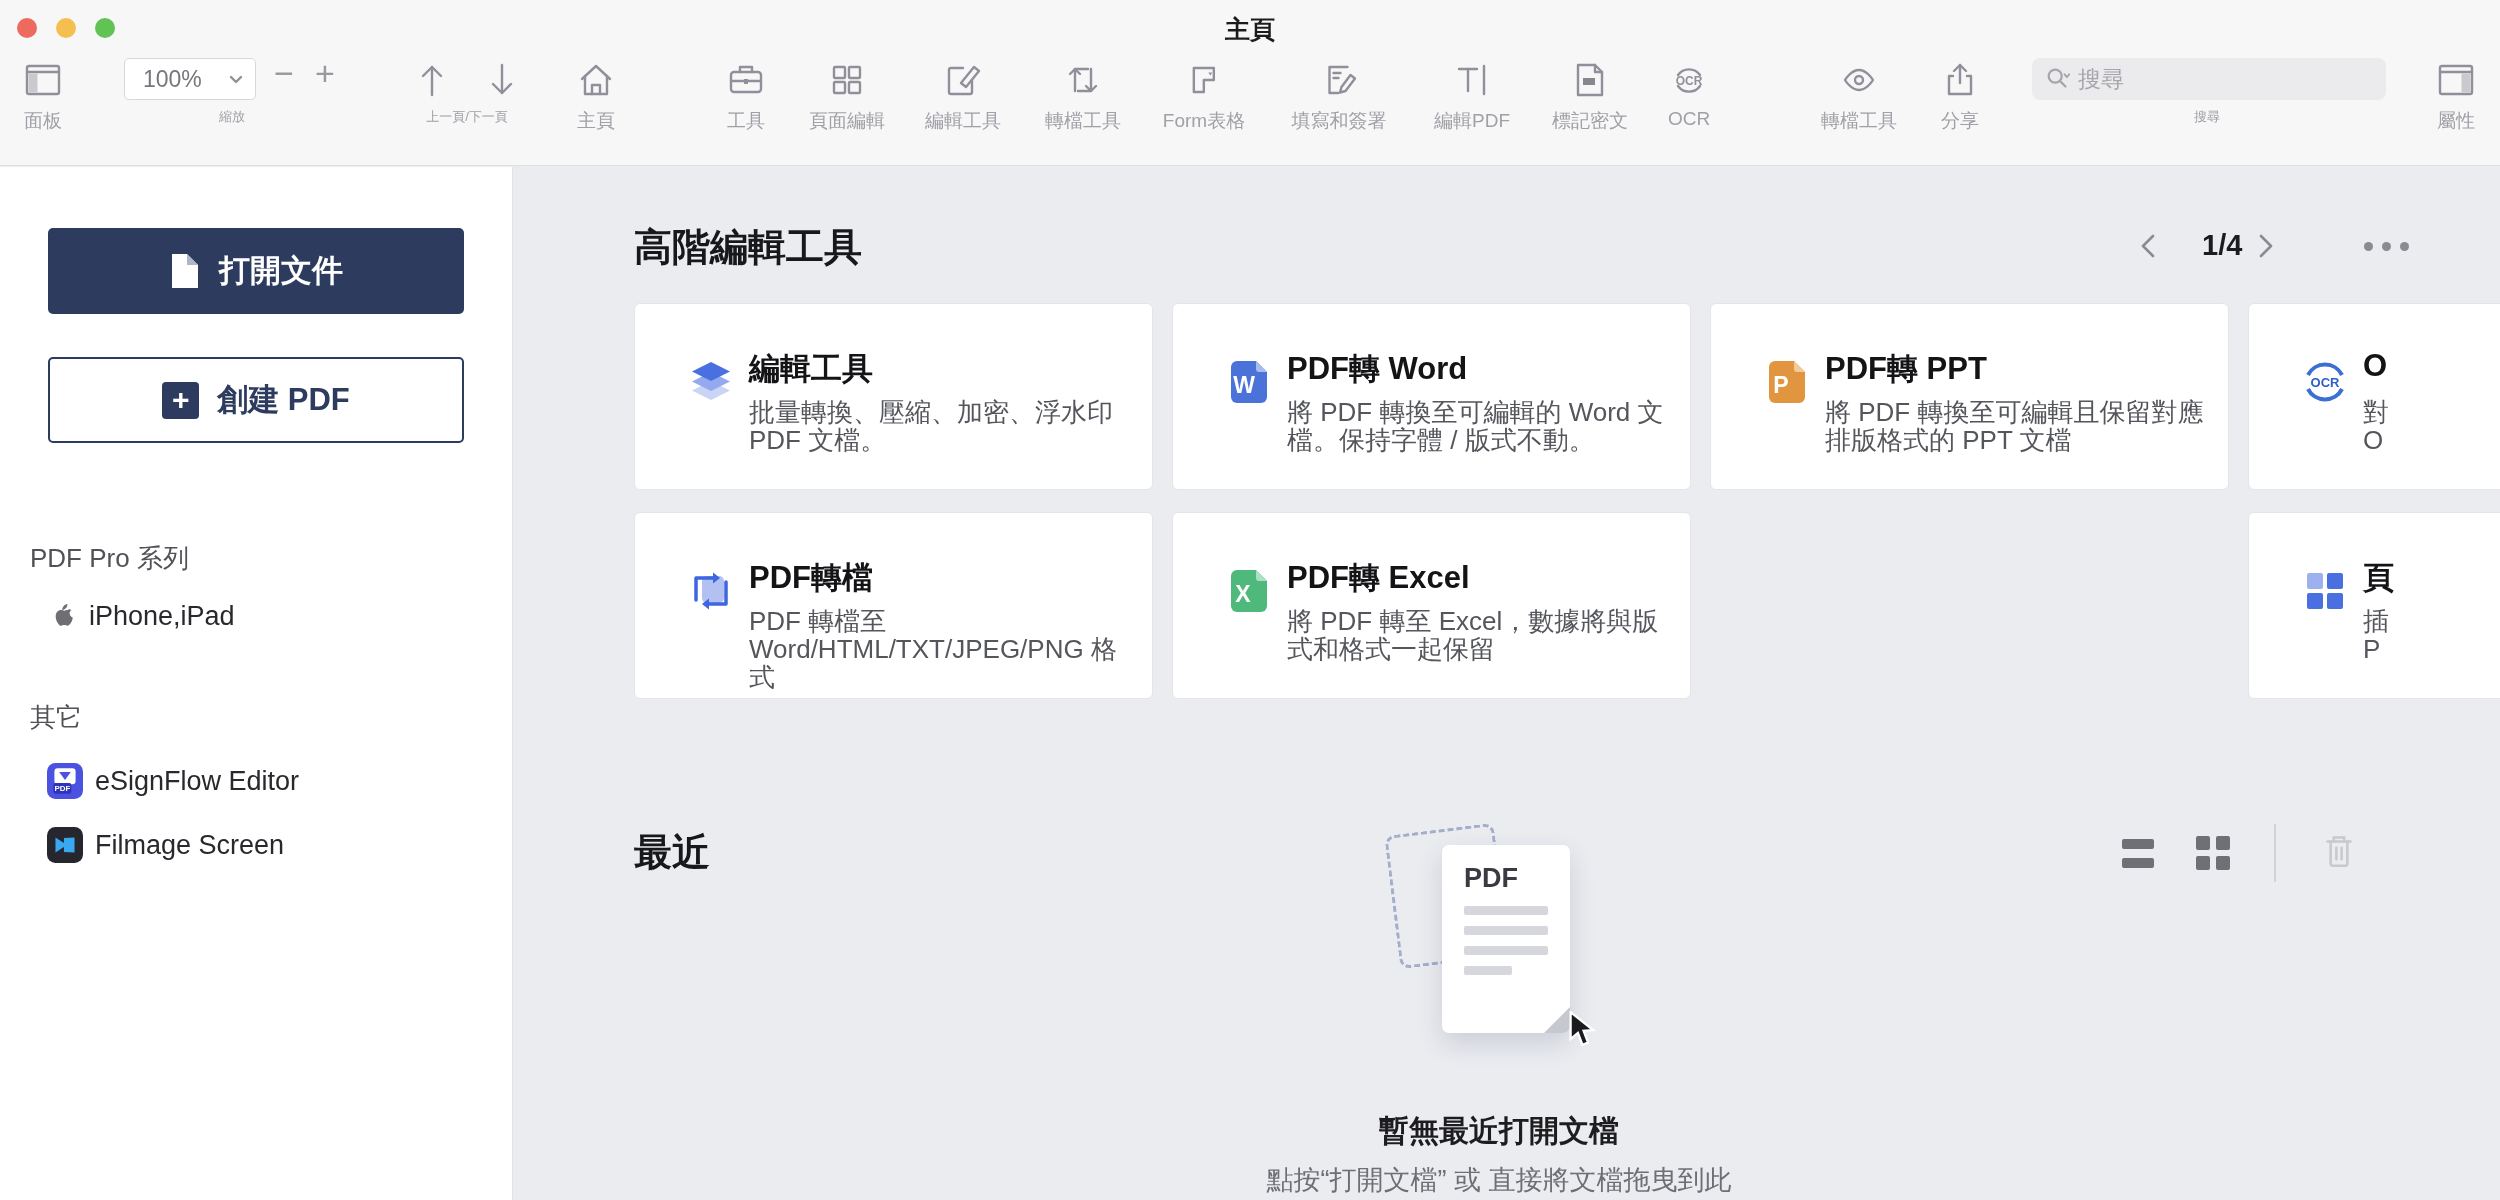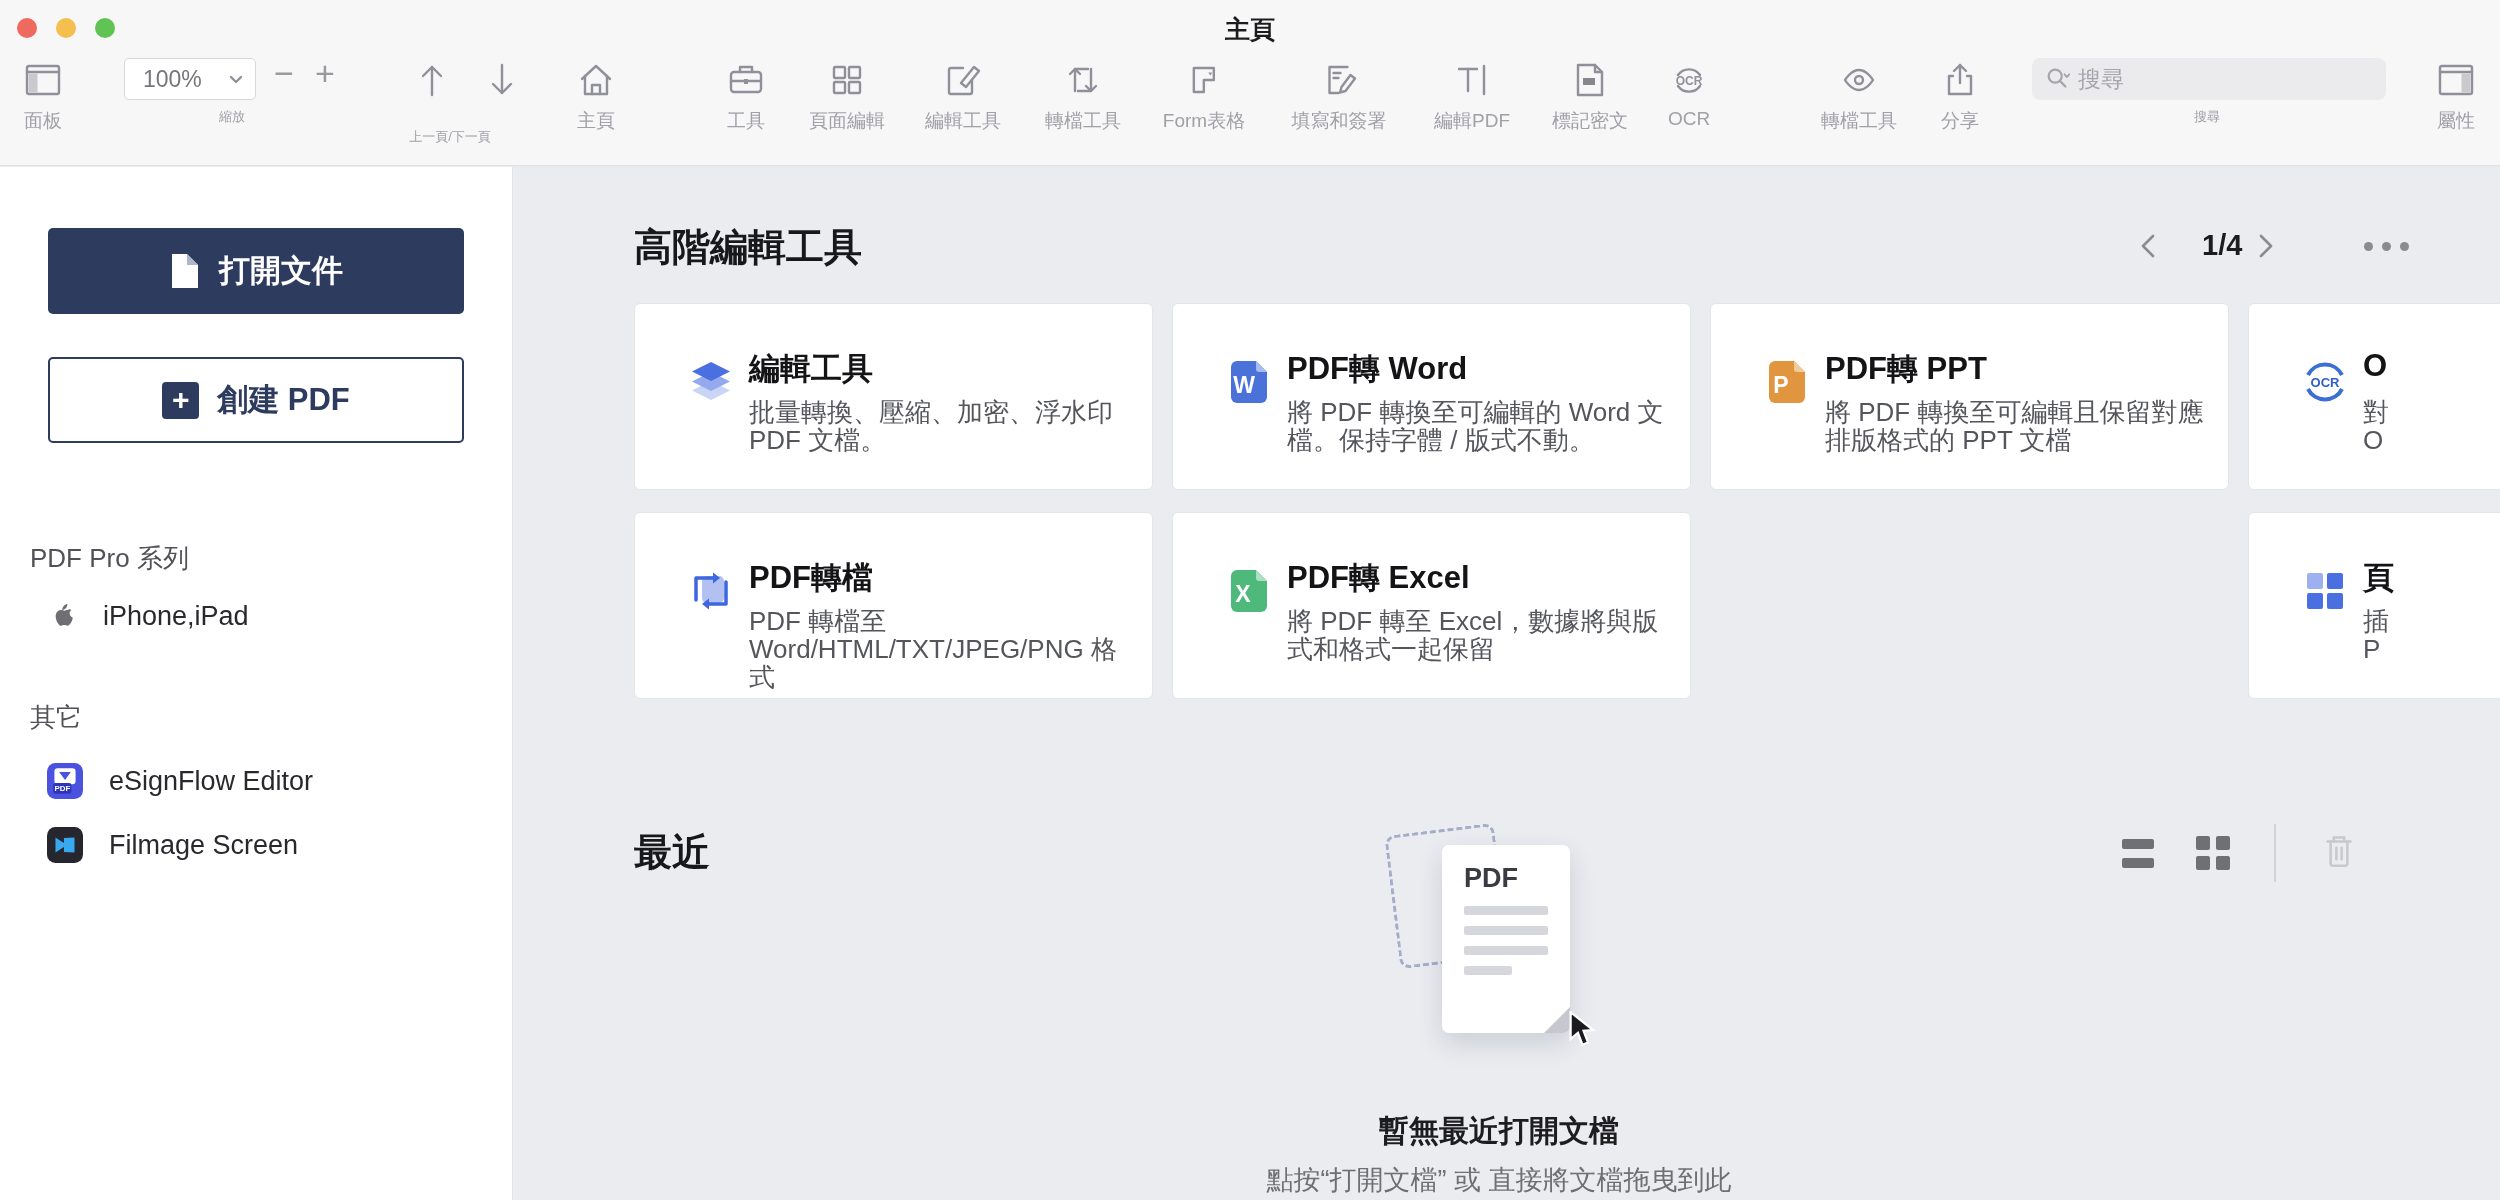--- a/index.html
+++ b/index.html
@@ -25,21 +25,21 @@
   .search-field input::placeholder { color:#a5a5ab; }
 
   
   .sidebar { position:absolute; top:167px; left:0; width:513px; bottom:0; background:#ffffff; border-right:1px solid #e3e3e6; z-index:4; }
   .btn-open { position:absolute; left:48px; top:61px; width:416px; height:86px; background:#2d3b5e; border-radius:5px; display:flex; align-items:center; justify-content:center; gap:18px; cursor:pointer; }
   .btn-open span { color:#fff; font-size:31px; font-weight:600; }
   .btn-create { position:absolute; left:48px; top:190px; width:416px; height:86px; background:#fff; border:2px solid #2d3b5e; border-radius:5px; display:flex; align-items:center; justify-content:center; gap:18px; cursor:pointer; }
   .btn-create .plusbox { width:37px; height:37px; background:#2d3b5e; border-radius:4px; color:#fff; font-size:30px; font-weight:600; display:flex; align-items:center; justify-content:center; line-height:1; }
   .btn-create span.lbl { color:#2d3b5e; font-size:31px; font-weight:600; }
   .side-sec { position:absolute; left:30px; font-size:26px; color:#515157; }
-  .side-item { position:absolute; left:47px; display:flex; align-items:center; gap:26px; cursor:pointer; }
+  .side-item { position:absolute; left:47px; display:flex; align-items:center; gap:12px; cursor:pointer; }
   .side-item .s-label { font-size:27px; color:#28282d; }
 
   
   .main { position:absolute; top:167px; left:514px; right:0; bottom:0; background:#ebecf0; overflow:hidden; }
   .h1 { position:absolute; left:120px; font-size:38px; font-weight:700; color:#17181b; }
   .pager { position:absolute; top:58px; display:flex; align-items:center; }
   .pg-chip { cursor:pointer; display:flex; align-items:center; justify-content:center; }
   .pg-num { font-size:29px; font-weight:600; color:#1c1c1e; margin:0 26px; }
   .dots { display:flex; gap:9px; margin-left:52px; cursor:pointer; }
   .dots i { width:9px; height:9px; border-radius:50%; background:#8a8a90; }
@@ -108,21 +108,21 @@
       </div>
     </div>
     <div class="titem" style="left:502px;">
       <div class="ticon">
         <svg class="oicon" width="44" height="44" viewBox="0 0 44 44">
             <line x1="22" y1="7" x2="22" y2="35"></line>
             <polyline points="13,26 22,35 31,26"></polyline>
           </svg>
       </div>
     </div>
-    <span class="lone-label" style="left:450px;margin-top:20px;">上一頁/下一頁</span>
+    <span class="lone-label" style="left:467px;">上一頁/下一頁</span>
 
     <div class="titem" style="left:596px;">
       <div class="ticon">
         <svg class="oicon" width="44" height="44" viewBox="0 0 44 44">
             <path d="M8 21 L22 8 L36 21"></path>
             <path d="M11 18 V36 H33 V18"></path>
             <path d="M18 36 V27 H26 V36"></path>
           </svg>
       </div>
       <span class="tlabel">主頁</span>

